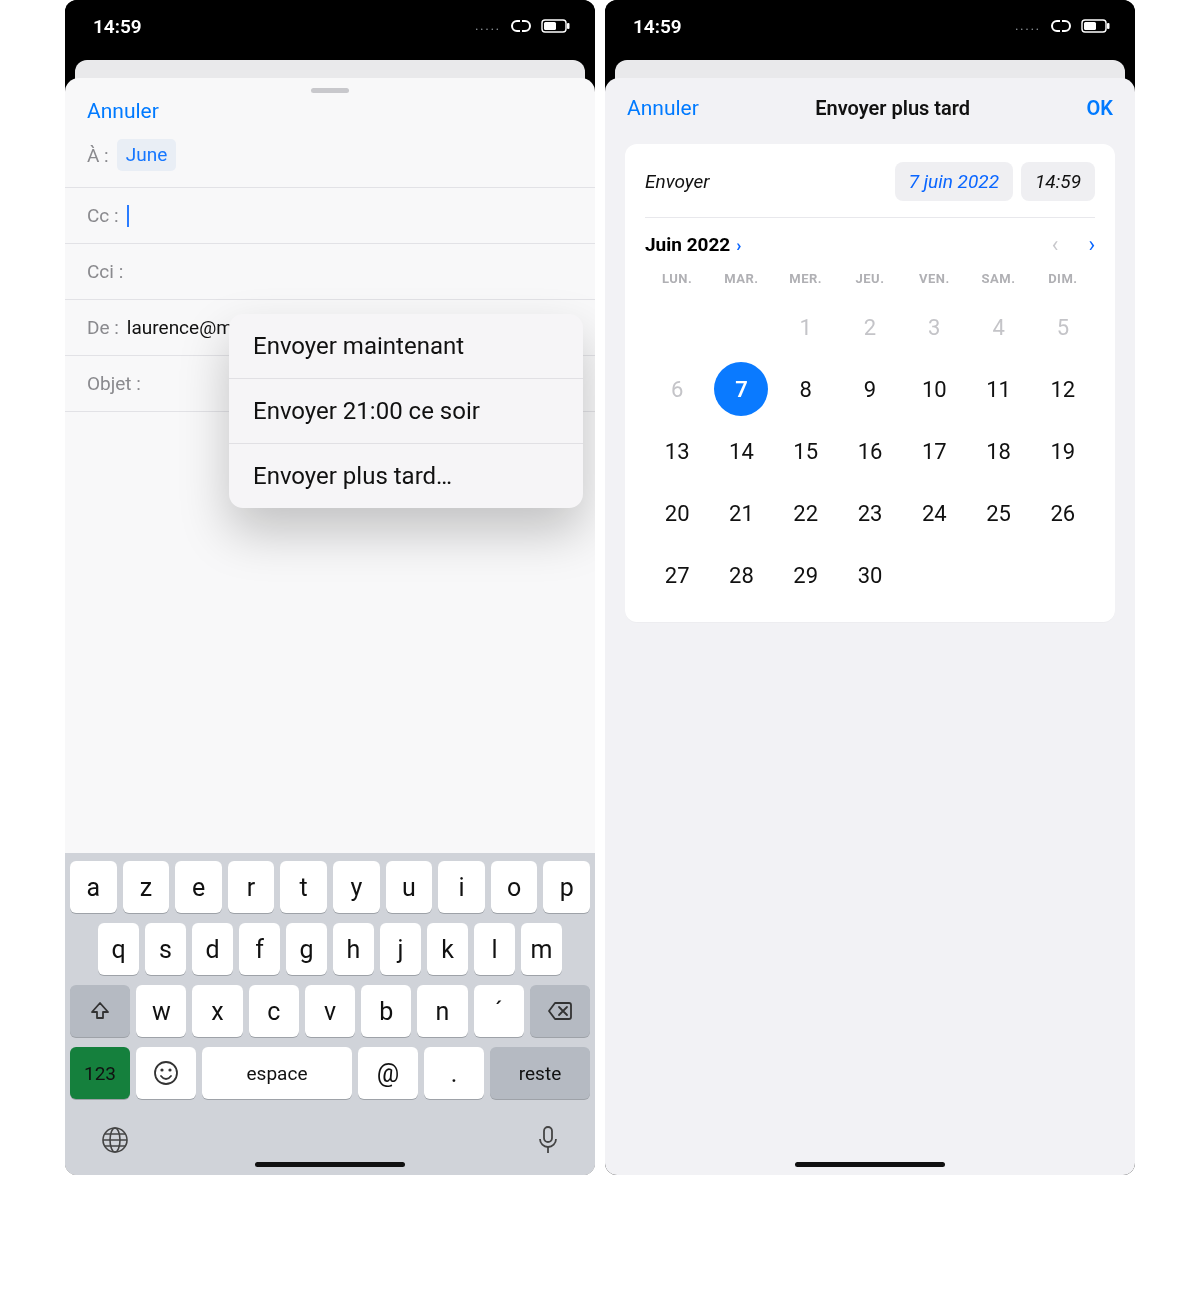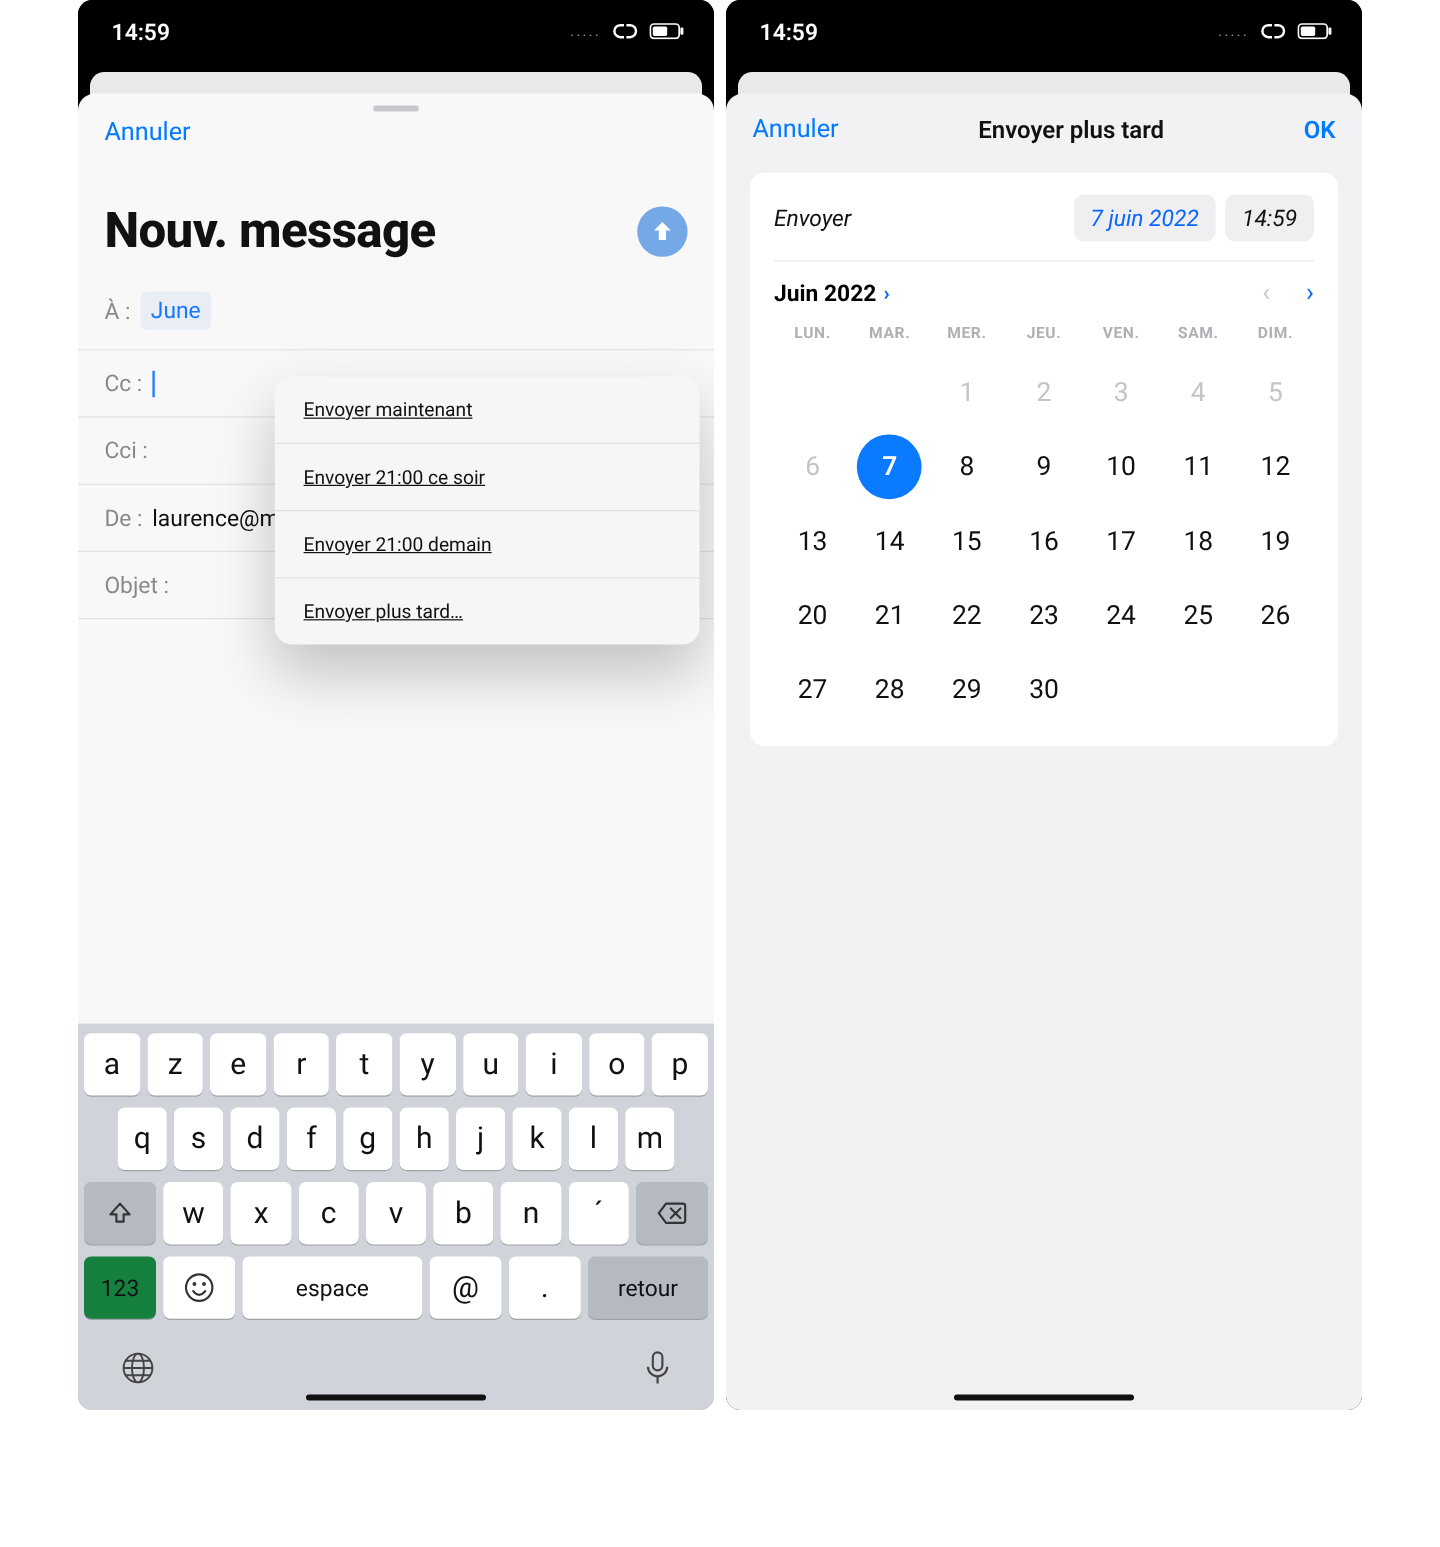--- a/index.html
+++ b/index.html
@@ -34,21 +34,21 @@
   .fields { padding:0; }
   .field { display:flex; align-items:center; padding:16px 22px; border-bottom:1px solid #e2e2e6; font-size:19px; color:#8a8a8e; }
   .field .lbl { margin-right:8px; }
   .pill { background:#e9eef5; color:#1677ff; padding:4px 9px 5px; border-radius:5px; font-size:19px; }
   .cursor { display:inline-block; width:2px; height:22px; background:#2a7cff; vertical-align:middle; }
   .from-val { color:#111; }
   .body-area { flex:1; }
 
   
   .popover { position:absolute; top:236px; left:164px; width:354px; background:#f6f5f7; border-radius:14px; box-shadow:0 24px 50px rgba(0,0,0,0.22); overflow:hidden; z-index:10; }
-  .popover .item { padding:18px 24px; font-size:16px; color:#111; border-bottom:1px solid #e1e0e4;text-decoration:underline; }
+  .popover .item { padding:18px 24px; font-size:24px; color:#111; border-bottom:1px solid #e1e0e4; }
   .popover .item:last-child { border-bottom:none; }
 
   
   .kbd { position:absolute; bottom:0; left:0; right:0; background:#d0d3d9; padding:8px 5px 16px; }
   .krow { display:flex; gap:6px; margin-bottom:10px; justify-content:center; }
   .key { background:#fff; border-radius:6px; box-shadow:0 1px 0 #9ea2a8; font-size:25px; color:#111; display:flex; align-items:center; justify-content:center; height:52px; flex:1; }
   .key.gray { background:#b5bac2; }
   .key.space { flex:3; font-size:19px; }
   .key.ret { flex:2; background:#b5bac2; font-size:19px; }
   .key.num { flex:1.2; background:#15803d; font-size:19px; }
@@ -125,28 +125,20 @@
       </div>
     </div>
 
     <div class="sheet-behind"></div>
 
     <div class="sheet">
       <div class="grabber"></div>
       <div class="hdr-row">
         <span class="cancel">Annuler</span>
       </div>
-      <div class="title-row">
-        <div class="title">Nouv. message</div>
-        <div class="send-btn">
-          <svg width="22" height="22" viewBox="0 0 22 22">
-              <path d="M11 3l7 7h-4v8h-6v-8H4l7-7z" fill="#fff"></path>
-            </svg>
-        </div>
-      </div>
 
       <div class="fields">
         <div class="field">
           <span class="lbl">À :</span>
           <span class="pill">June</span>
         </div>
         <div class="field">
           <span class="lbl">Cc :</span>
           <span class="cursor"></span>
         </div>
@@ -159,21 +151,20 @@
         </div>
         <div class="field">
           <span class="lbl">Objet :</span>
         </div>
       </div>
       <div class="body-area"></div>
 
       <div class="popover">
         <div class="item">Envoyer maintenant</div>
         <div class="item">Envoyer 21:00 ce soir</div>
-        <div class="item">Envoyer 21:00 demain</div>
         <div class="item">Envoyer plus tard…</div>
       </div>
 
       <div class="kbd">
         <div class="krow" id="krow1">
             <div class="key">a</div>
             <div class="key">z</div>
             <div class="key">e</div>
             <div class="key">r</div>
             <div class="key">t</div>
@@ -221,21 +212,21 @@
             <svg width="26" height="26" viewBox="0 0 26 26">
                 <circle cx="13" cy="13" r="11" stroke="#333" stroke-width="1.8" fill="none"></circle>
                 <circle cx="9" cy="10" r="1.6" fill="#333"></circle>
                 <circle cx="17" cy="10" r="1.6" fill="#333"></circle>
                 <path d="M8 16c1.5 2 3.2 3 5 3s3.5-1 5-3" stroke="#333" stroke-width="1.8" fill="none" stroke-linecap="round"></path>
               </svg>
           </div>
           <div class="key space">espace</div>
           <div class="key at">@</div>
           <div class="key dot">.</div>
-          <div class="key ret">retour</div>
+          <div class="key ret">reste</div>
         </div>
         <div class="kbd-bottom">
           <span>
             <svg width="30" height="30" viewBox="0 0 30 30">
                 <circle cx="15" cy="15" r="12" stroke="#444" stroke-width="1.6" fill="none"></circle>
                 <ellipse cx="15" cy="15" rx="5" ry="12" stroke="#444" stroke-width="1.6" fill="none"></ellipse>
                 <line x1="3" y1="15" x2="27" y2="15" stroke="#444" stroke-width="1.6"></line>
                 <line x1="5" y1="9" x2="25" y2="9" stroke="#444" stroke-width="1.6"></line>
                 <line x1="5" y1="21" x2="25" y2="21" stroke="#444" stroke-width="1.6"></line>
               </svg>

